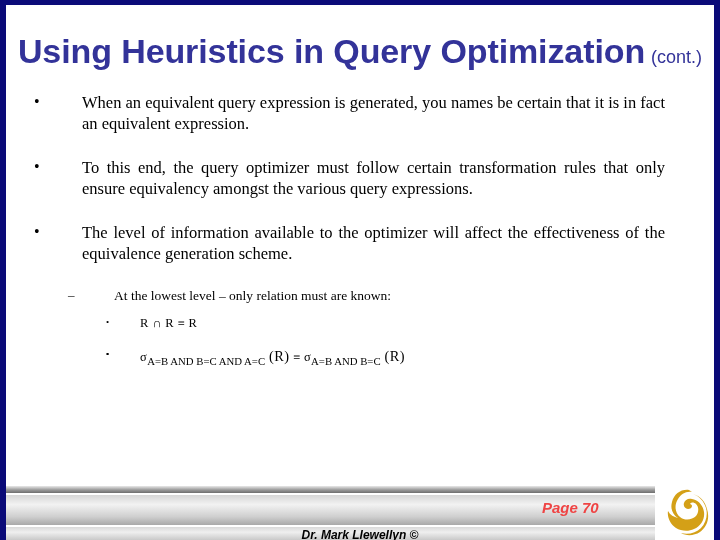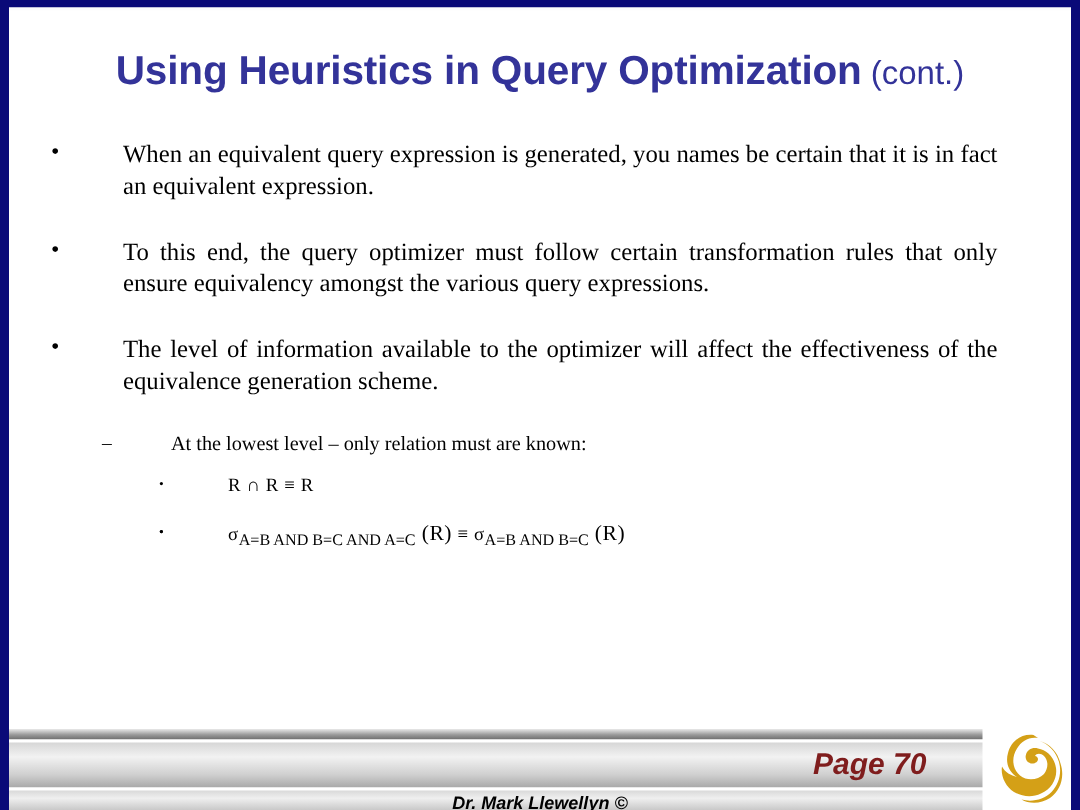--- a/index.html
+++ b/index.html
@@ -46,28 +46,28 @@
   #title-block {
     position: absolute;
     left: 0;
     top: 32px;
     width: 720px;
     text-align: center;
     white-space: nowrap;
   }
   #title-main {
     font-family: "Liberation Sans", "DejaVu Sans", sans-serif;
-    font-size: 27px;
+    font-size: 34px;
     font-weight: 600;
     color: #333399;
     letter-spacing: -0.1px;
   }
   #title-cont {
     font-family: "Liberation Sans", "DejaVu Sans", sans-serif;
-    font-size: 22px;
+    font-size: 18px;
     font-weight: 400;
     color: #333399;
     margin-left: 6px;
   }
 
   
   #body {
     position: absolute;
     left: 0;
     top: 92px;
@@ -117,21 +117,21 @@
     line-height: 1.25;
     color: #000000;
     white-space: nowrap;
   }
   .lvl3 .marker {
     position: absolute;
     left: 106px;
     top: 1px;
     font-size: 9px;
   }
-  .lvl3 .formula { letter-spacing: 0.4px; margin-left: 12px; }
+  .lvl3 .formula { letter-spacing: 0.4px; }
   .lvl3 sub {
     font-size: 0.72em;
     letter-spacing: 0;
   }
   .lvl3 .small-caps { font-size: 0.86em; }
   .lvl3 .arg { font-size: 1.15em; }
 
   
   #footer {
     position: absolute;
@@ -174,24 +174,24 @@
     font-weight: bold;
     font-style: italic;
     color: #000000;
     white-space: nowrap;
   }
   #footer-page {
     position: absolute;
     left: 536px;
     top: 13px;
     font-family: "Liberation Sans", "DejaVu Sans", sans-serif;
-    font-size: 20px;
+    font-size: 15px;
     font-weight: bold;
     font-style: italic;
-    color: #7f1d1d;
+    color: #ef4444;
     white-space: nowrap;
   }
   #footer-author {
     position: absolute;
     left: 0;
     top: 42px;
     width: 708px;
     text-align: center;
     font-family: "Liberation Sans", "DejaVu Sans", sans-serif;
     font-size: 12px;

